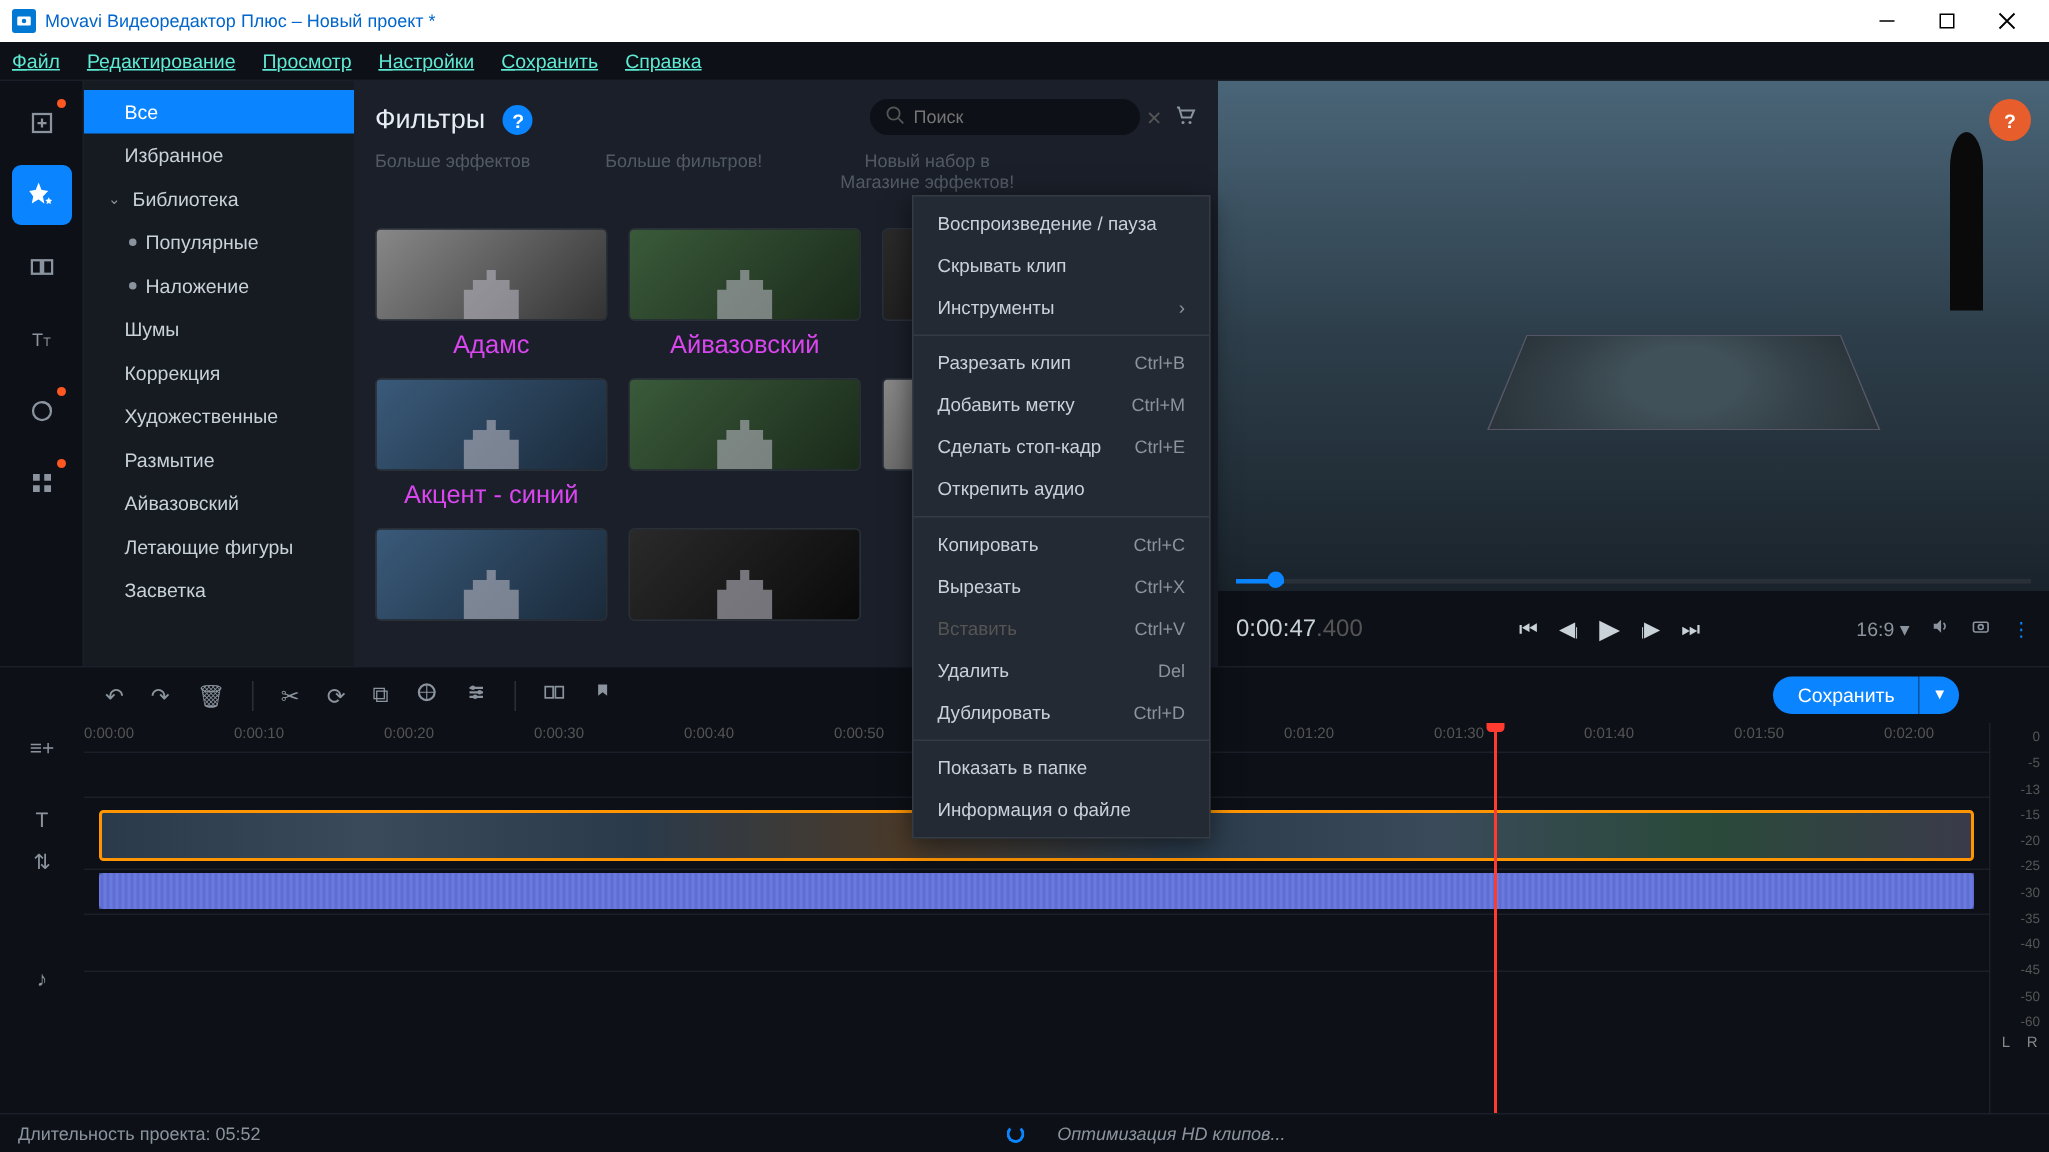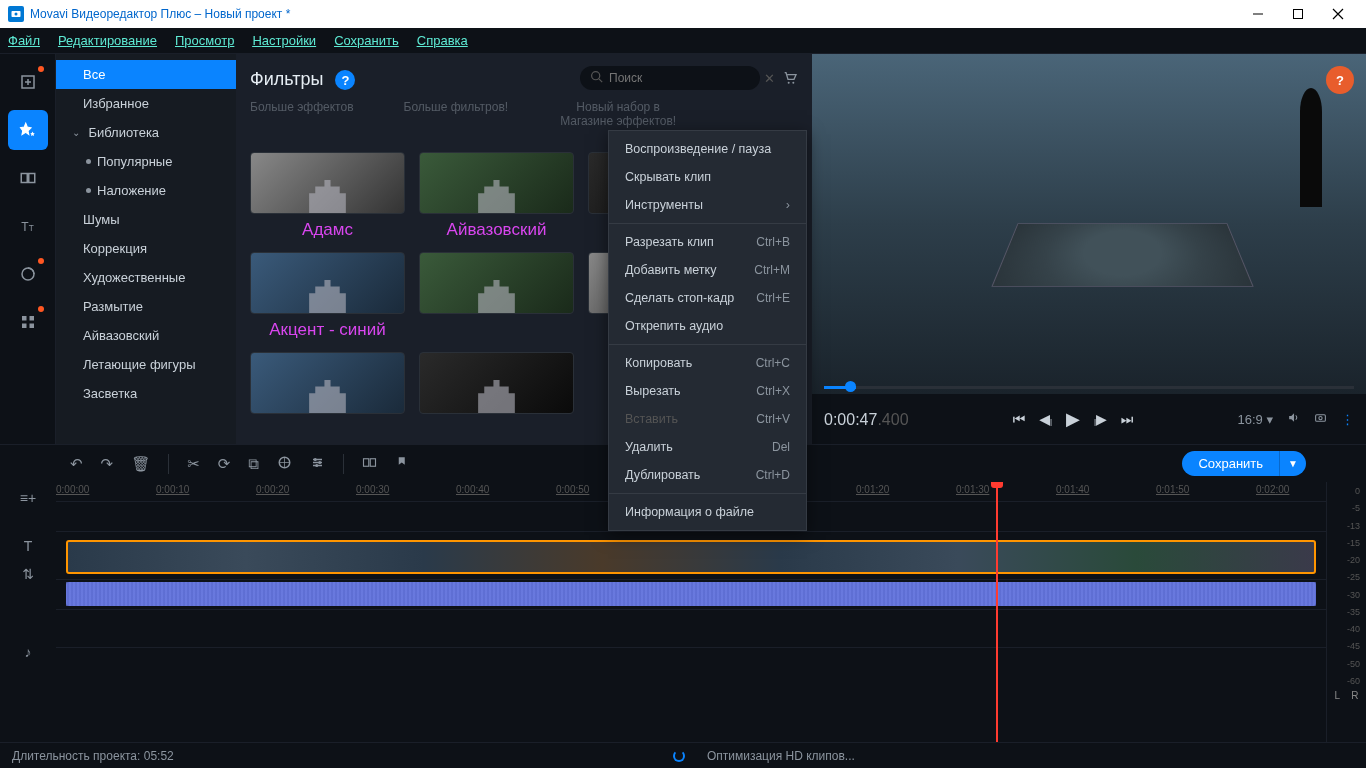--- a/index.html
+++ b/index.html
@@ -84,35 +84,35 @@
 .save-btn-group { margin-left: auto; display: flex; }
 .save-btn { background: #0a84ff; color: #fff; padding: 5px 16px; border-radius: 14px 0 0 14px; cursor: pointer; font-size: 13px; }
 .save-dd { background: #0a84ff; color: #fff; padding: 5px 8px; border-radius: 0 14px 14px 0; border-left: 1px solid #0868cc; cursor: pointer; font-size: 10px; display:flex; align-items:center;}
 
 
 .timeline-area { height: 260px; background: #0d1117; display: flex; }
 .timeline-left { width: 56px; display: flex; flex-direction: column; align-items: center; padding-top: 8px; gap: 12px; }
 .timeline-left span { color: #8b949e; cursor: pointer; font-size: 14px; }
 .timeline-tracks { flex: 1; position: relative; overflow: hidden; }
 .ruler { height: 20px; display: flex; font-size: 10px; color: #555; position: relative; border-bottom: 1px solid #1a1f29; }
-.ruler-mark { position: absolute; top: 2px; text-decoration: underline; }
+.ruler-mark { position: absolute; top: 2px; }
 .track { height: 38px; border-bottom: 1px solid #1a1f29; position: relative; margin-left: 0; display: flex; align-items:center;}
 .video-clip { position: absolute; left: 10px; top: 2px; height: 34px; background: linear-gradient(90deg, #2a3a4a, #3a4a5a, #2a3a4a, #4a3a2a, #2a3a4a, #3a4a5a, #2a4a3a, #3a3a4a); border: 2px solid #ff9500; border-radius: 3px; right: 10px; }
 .audio-clip { position: absolute; left: 10px; top: 2px; height: 24px; background: #5a6acf; border-radius: 3px; right: 10px; }
 .audio-wave { height: 100%; background: repeating-linear-gradient(90deg, #7a8aef 0px, #5a6acf 2px, #7a8aef 4px); opacity: 0.6; }
 .playhead { position: absolute; top: 0; bottom: 0; width: 2px; background: #ff3b30; left: 74%; }
 .playhead::before { content: ''; position: absolute; top: -4px; left: -5px; width: 12px; height: 10px; background: #ff3b30; border-radius: 3px; }
 
 .level-meter { width: 40px; background: #0d1117; padding: 4px 2px; font-size: 9px; color: #555; border-left: 1px solid #1a1f29;}
 .meter-scale { display: flex; flex-direction: column; height: 200px; justify-content: space-between; text-align: right; padding-right: 4px; }
 .meter-lr { display: flex; justify-content: space-around; margin-top: 4px; font-size: 10px; color: #888; }
 
 
 .statusbar { height: 26px; background: #0d1117; border-top: 1px solid #1a1f29; display: flex; align-items: center; padding: 0 12px; font-size: 12px; color: #8b949e; }
-.status-center { margin: 0 auto; display: flex; align-items: center; gap: 22px; }
+.status-center { margin: 0 auto; display: flex; align-items: center; gap: 22px; font-style: italic; }
 .spinner { width: 12px; height: 12px; border: 2px solid #0a84ff; border-top-color: transparent; border-radius: 50%; }
 
 svg { width: 1em; height: 1em; fill: currentColor; }
 </style>
 </head>
 <body>
 
 <div class="titlebar">
   <div class="icon">
     <svg viewBox="0 0 16 16">
@@ -408,20 +408,23 @@
     </div>
     <div class="ctx-item">
       <span>Удалить</span>
       <span class="shortcut">Del</span>
     </div>
     <div class="ctx-item">
       <span>Дублировать</span>
       <span class="shortcut">Ctrl+D</span>
     </div>
     <div class="ctx-sep"></div>
+    <div class="ctx-item">
+      <span>Показать в папке</span>
+    </div>
     <div class="ctx-item">
       <span>Информация о файле</span>
     </div>
   </div>
 
 <div class="toolbar">
   <span>↶</span>
   <span>↷</span>
   <span>🗑</span>
   <div class="sep"></div>

